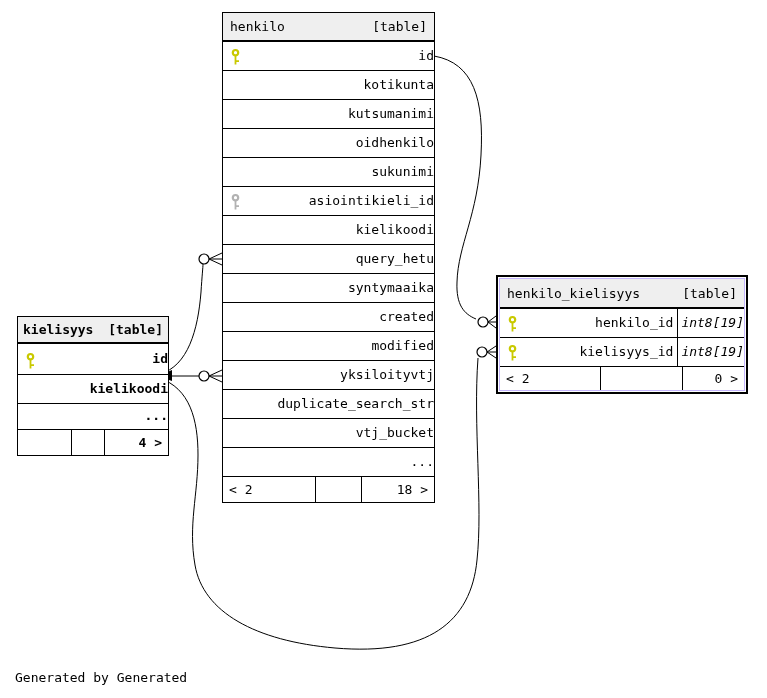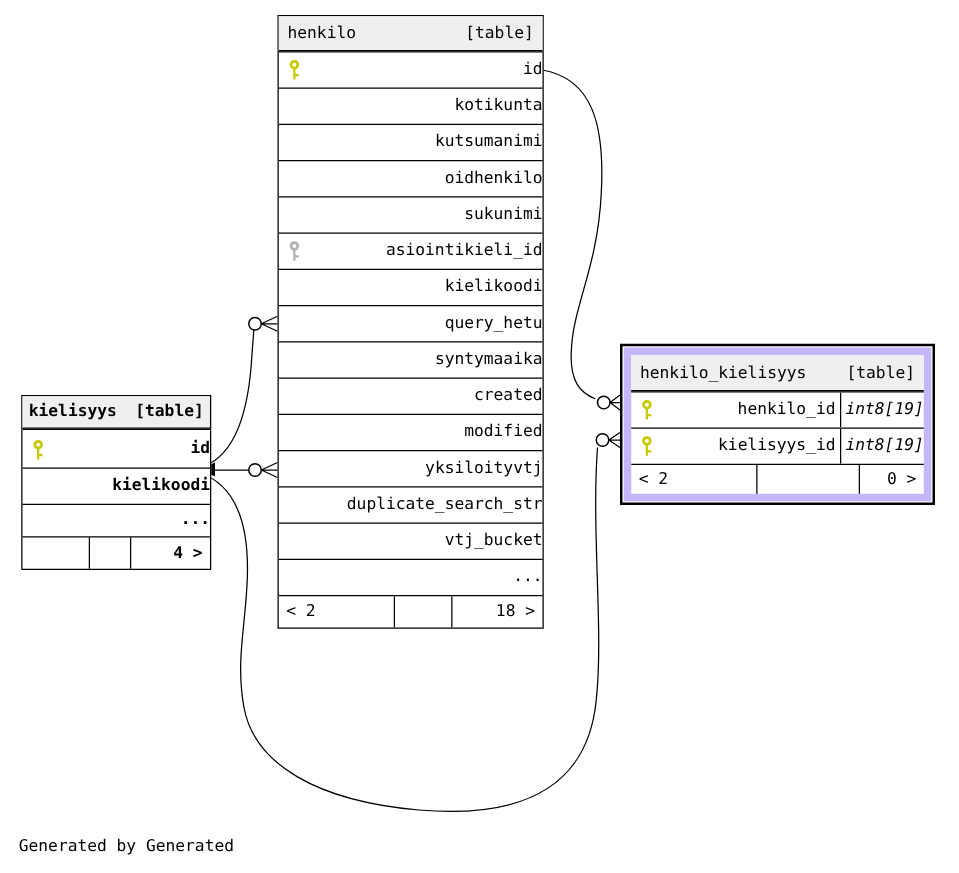--- a/index.html
+++ b/index.html
@@ -55,21 +55,21 @@
   .t-kielisyys .row.ellipsisrow{height:26px;line-height:24px;}
   .t-kielisyys .tfoot{height:26px;line-height:25px;}
   .t-kielisyys .fc.left{width:54px;}
   .t-kielisyys .fc.mid{width:33px;}
   .t-kielisyys .fc.right{flex:1;}
   
   .wrap-hk{
     position:absolute;left:496px;top:275px;z-index:2;
     border:2px solid #000;padding:1px;background:#fff;
   }
-  .t-hk{position:relative;width:246px;border:6px solid #c4b5fd;box-sizing:border-box;background:#fff;}
+  .t-hk{position:relative;width:246px;border:1px solid #c4b5fd;box-sizing:border-box;background:#fff;}
   .t-hk .thead{height:29px;}
   .t-hk .row{height:29px;line-height:28px;}
   .t-hk .tfoot{height:24px;line-height:23px;}
   .t-hk .fc.left{width:101px;}
   .t-hk .fc.mid{width:82px;}
   .t-hk .fc.right{flex:1;}
   .gennote{position:absolute;left:15px;top:670px;white-space:nowrap;}
 </style>
 </head>
 <body>

